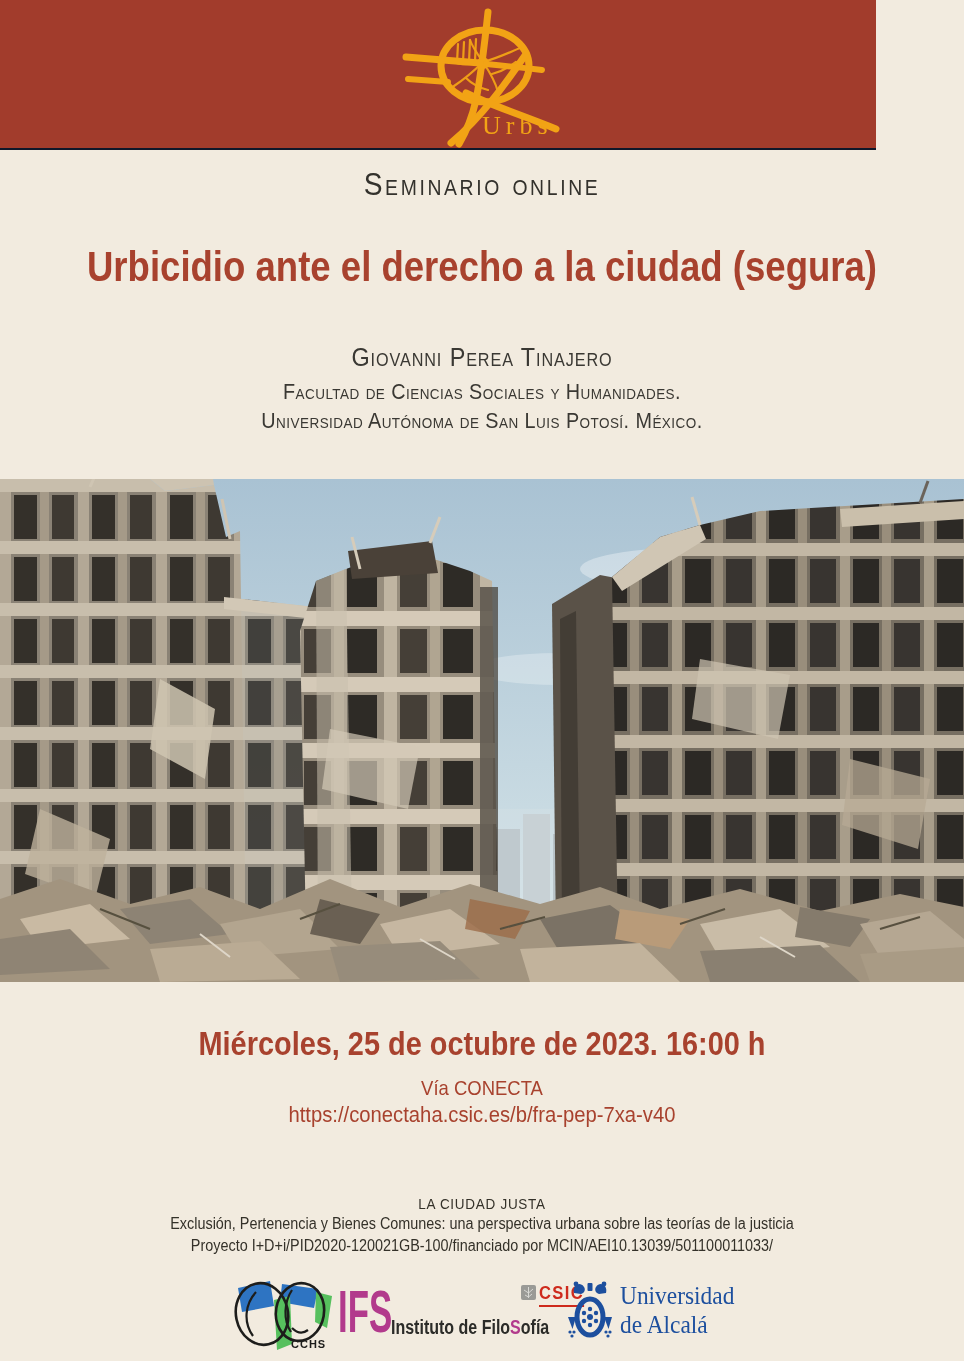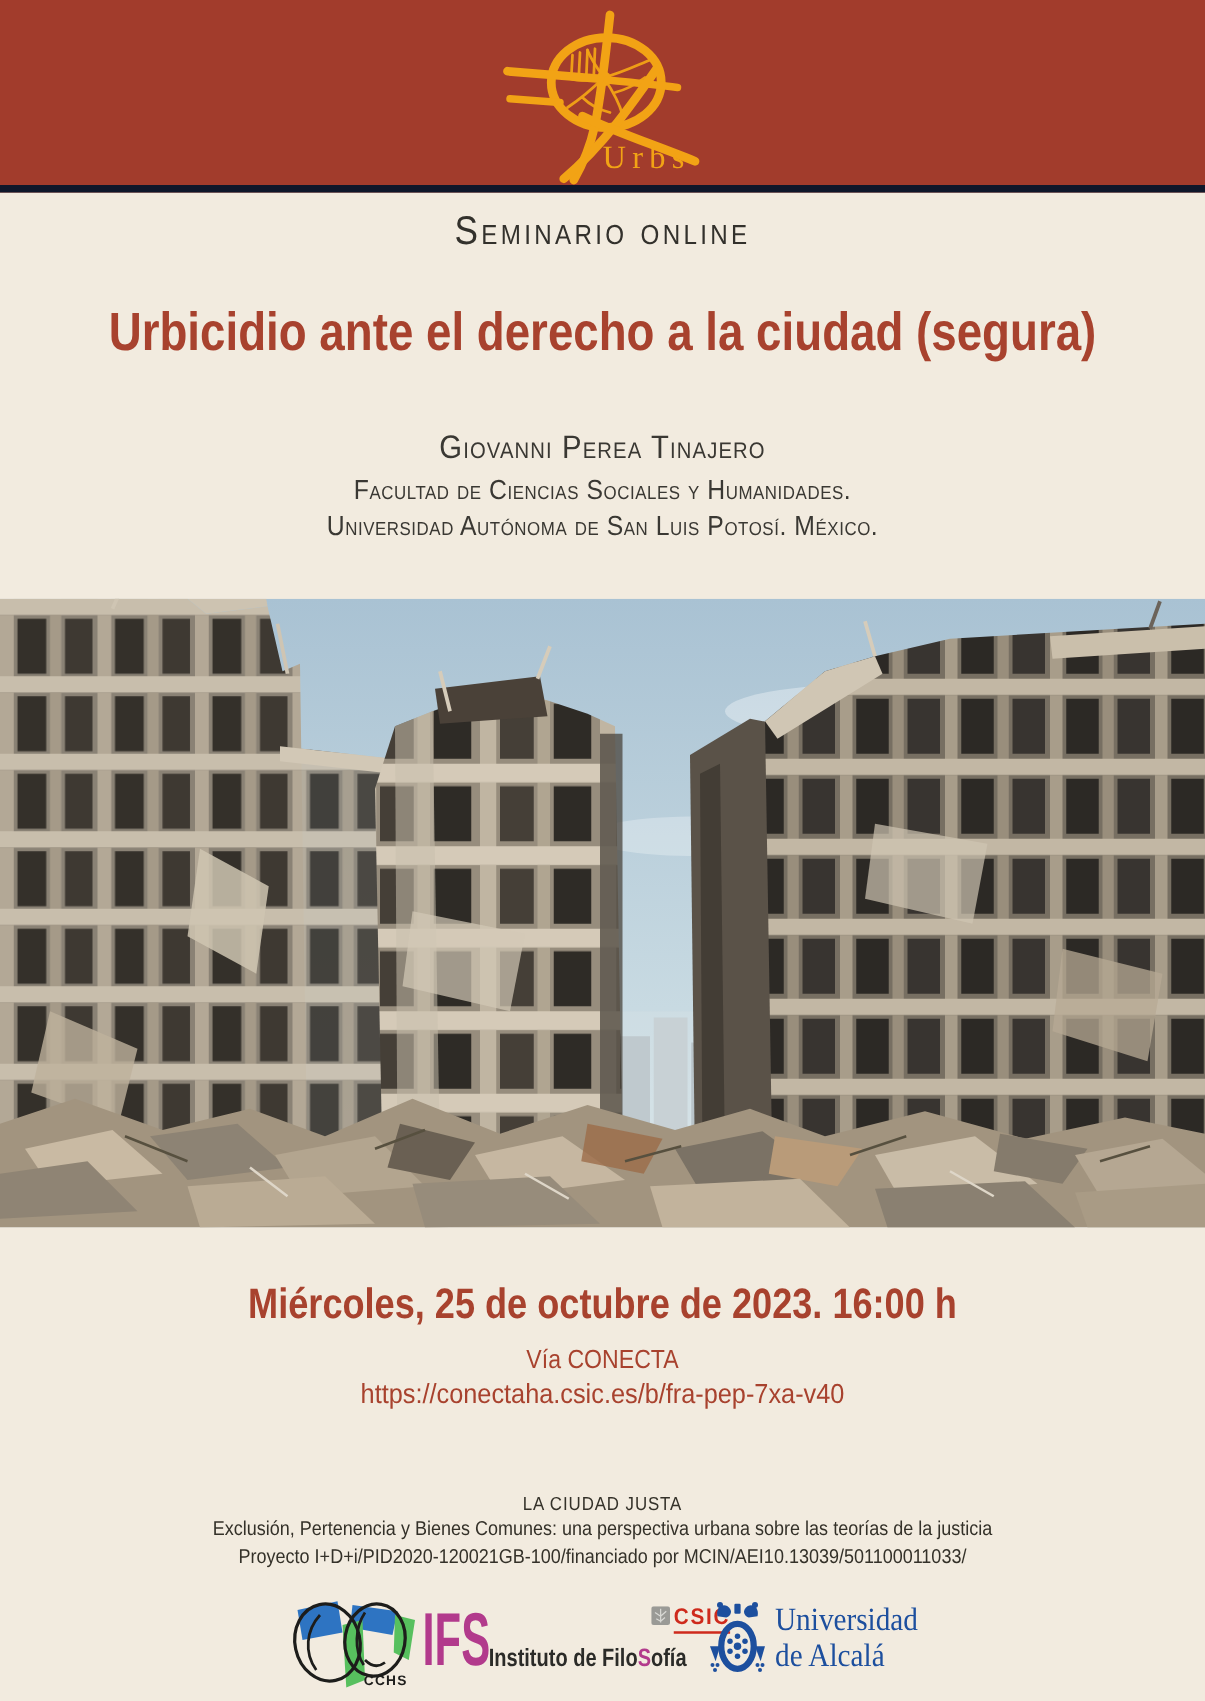--- a/index.html
+++ b/index.html
@@ -3,21 +3,21 @@
 <meta charset="utf-8">
 <style>
   :root{
     --background:#f2ebdf; --header-red:#a23c2c; --logo-orange:#f2a315;
     --accent-red:#a8422e; --text-dark:#343129; --ifs-magenta:#b23a8c;
     --csic-red:#ce2a1c; --uah-blue:#1d4f9e; --cchs-blue:#2e74c2; --cchs-green:#57c05e;
   }
   html,body{margin:0;padding:0;}
   body{font-family:"Liberation Sans",sans-serif;background:#888;}
   .poster{position:relative;width:964px;height:1361px;margin:0 auto;background:var(--background);overflow:hidden;}
-  .band{position:absolute;left:0;top:0;width:964px;height:148px;background:var(--header-red);border-bottom:6px solid #0f172a;}
+  .band{position:absolute;left:0;top:0;width:876px;height:148px;background:var(--header-red);border-bottom:2px solid #0f172a;}
   .urbs-svg{position:absolute;left:388px;top:0;width:190px;height:150px;}
   .o-stroke{stroke:var(--logo-orange);fill:none;stroke-linecap:round;}
   .o-thin{stroke:var(--logo-orange);fill:none;stroke-width:2.2;stroke-linecap:round;opacity:.95;}
   .urbs-text{fill:var(--logo-orange);font-family:"Liberation Serif",serif;font-size:26px;letter-spacing:5px;}
   .line{position:absolute;left:0;width:964px;text-align:center;}
   .cond85{transform:scaleX(.85);} .cond88{transform:scaleX(.88);} .cond90{transform:scaleX(.9);} .cond92{transform:scaleX(.92);}
   .seminar{top:166px;font-size:32px;color:#33312c;font-variant:small-caps;letter-spacing:3px;}
   .title{top:242px;font-size:43px;font-weight:bold;color:var(--accent-red);letter-spacing:0;}
   .speaker-name{top:342px;font-size:26px;color:#3a3833;font-variant:small-caps;letter-spacing:1px;}
   .aff{font-size:22px;color:#3a3833;font-variant:small-caps;letter-spacing:.5px;}

